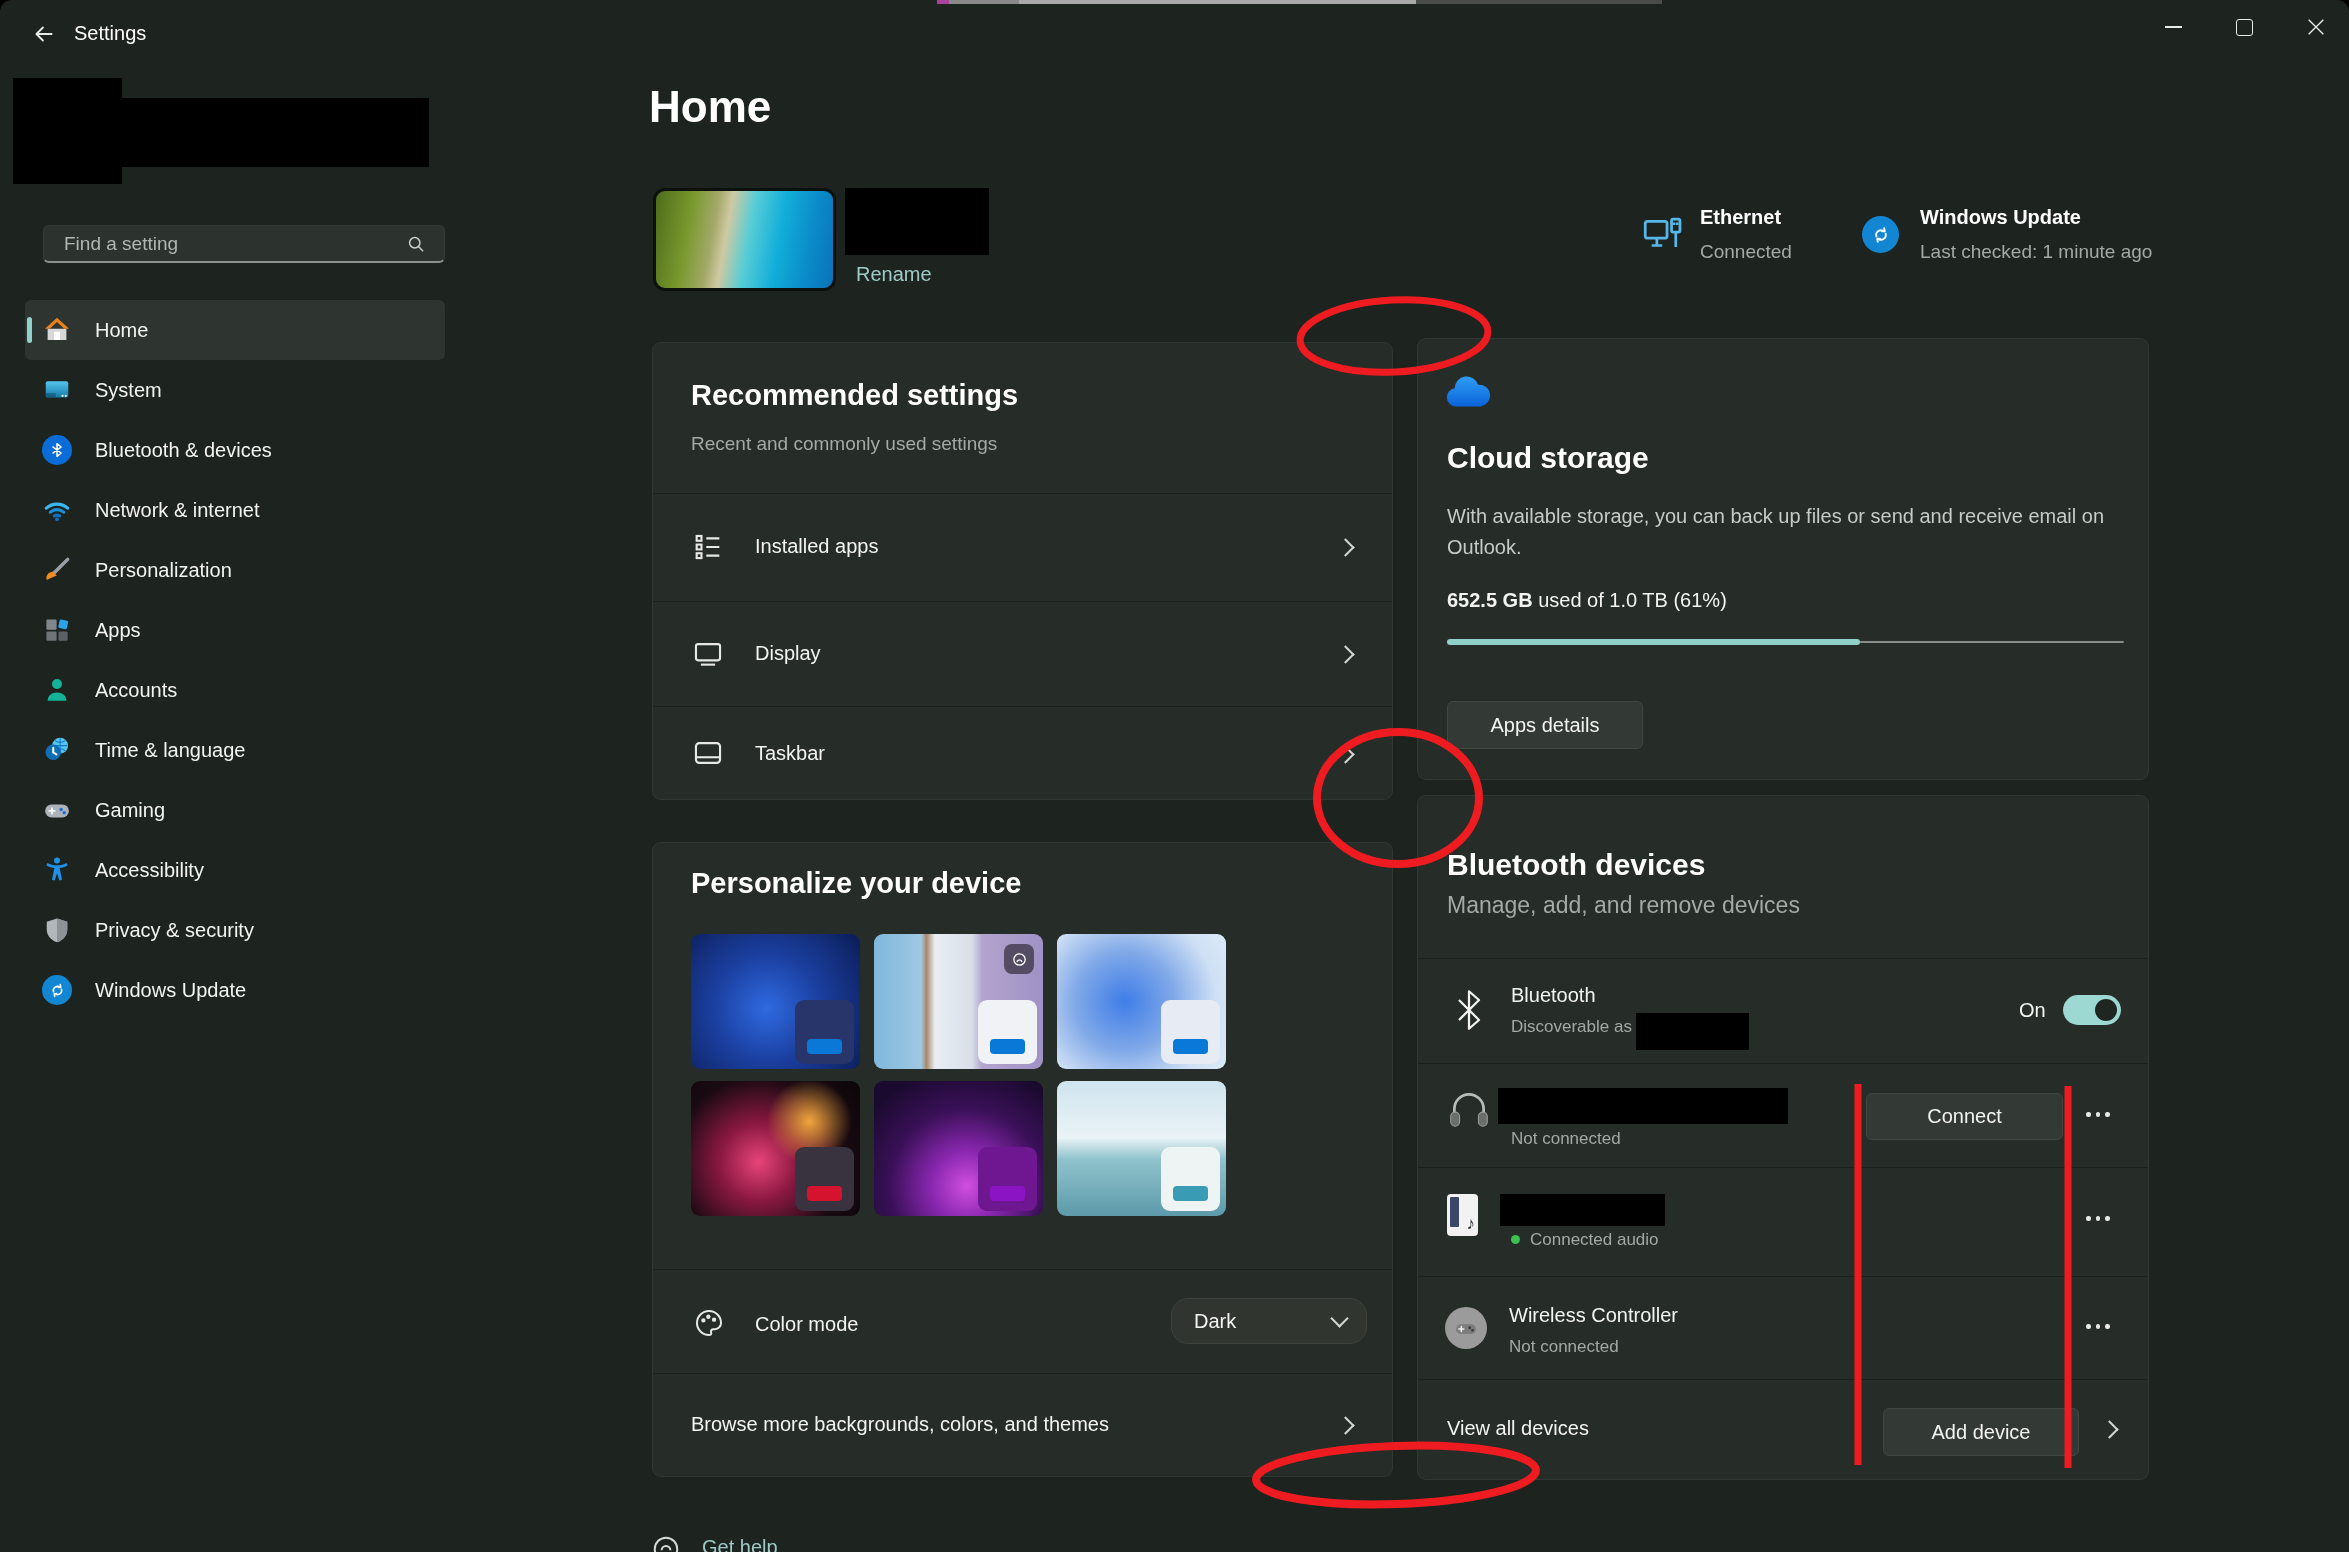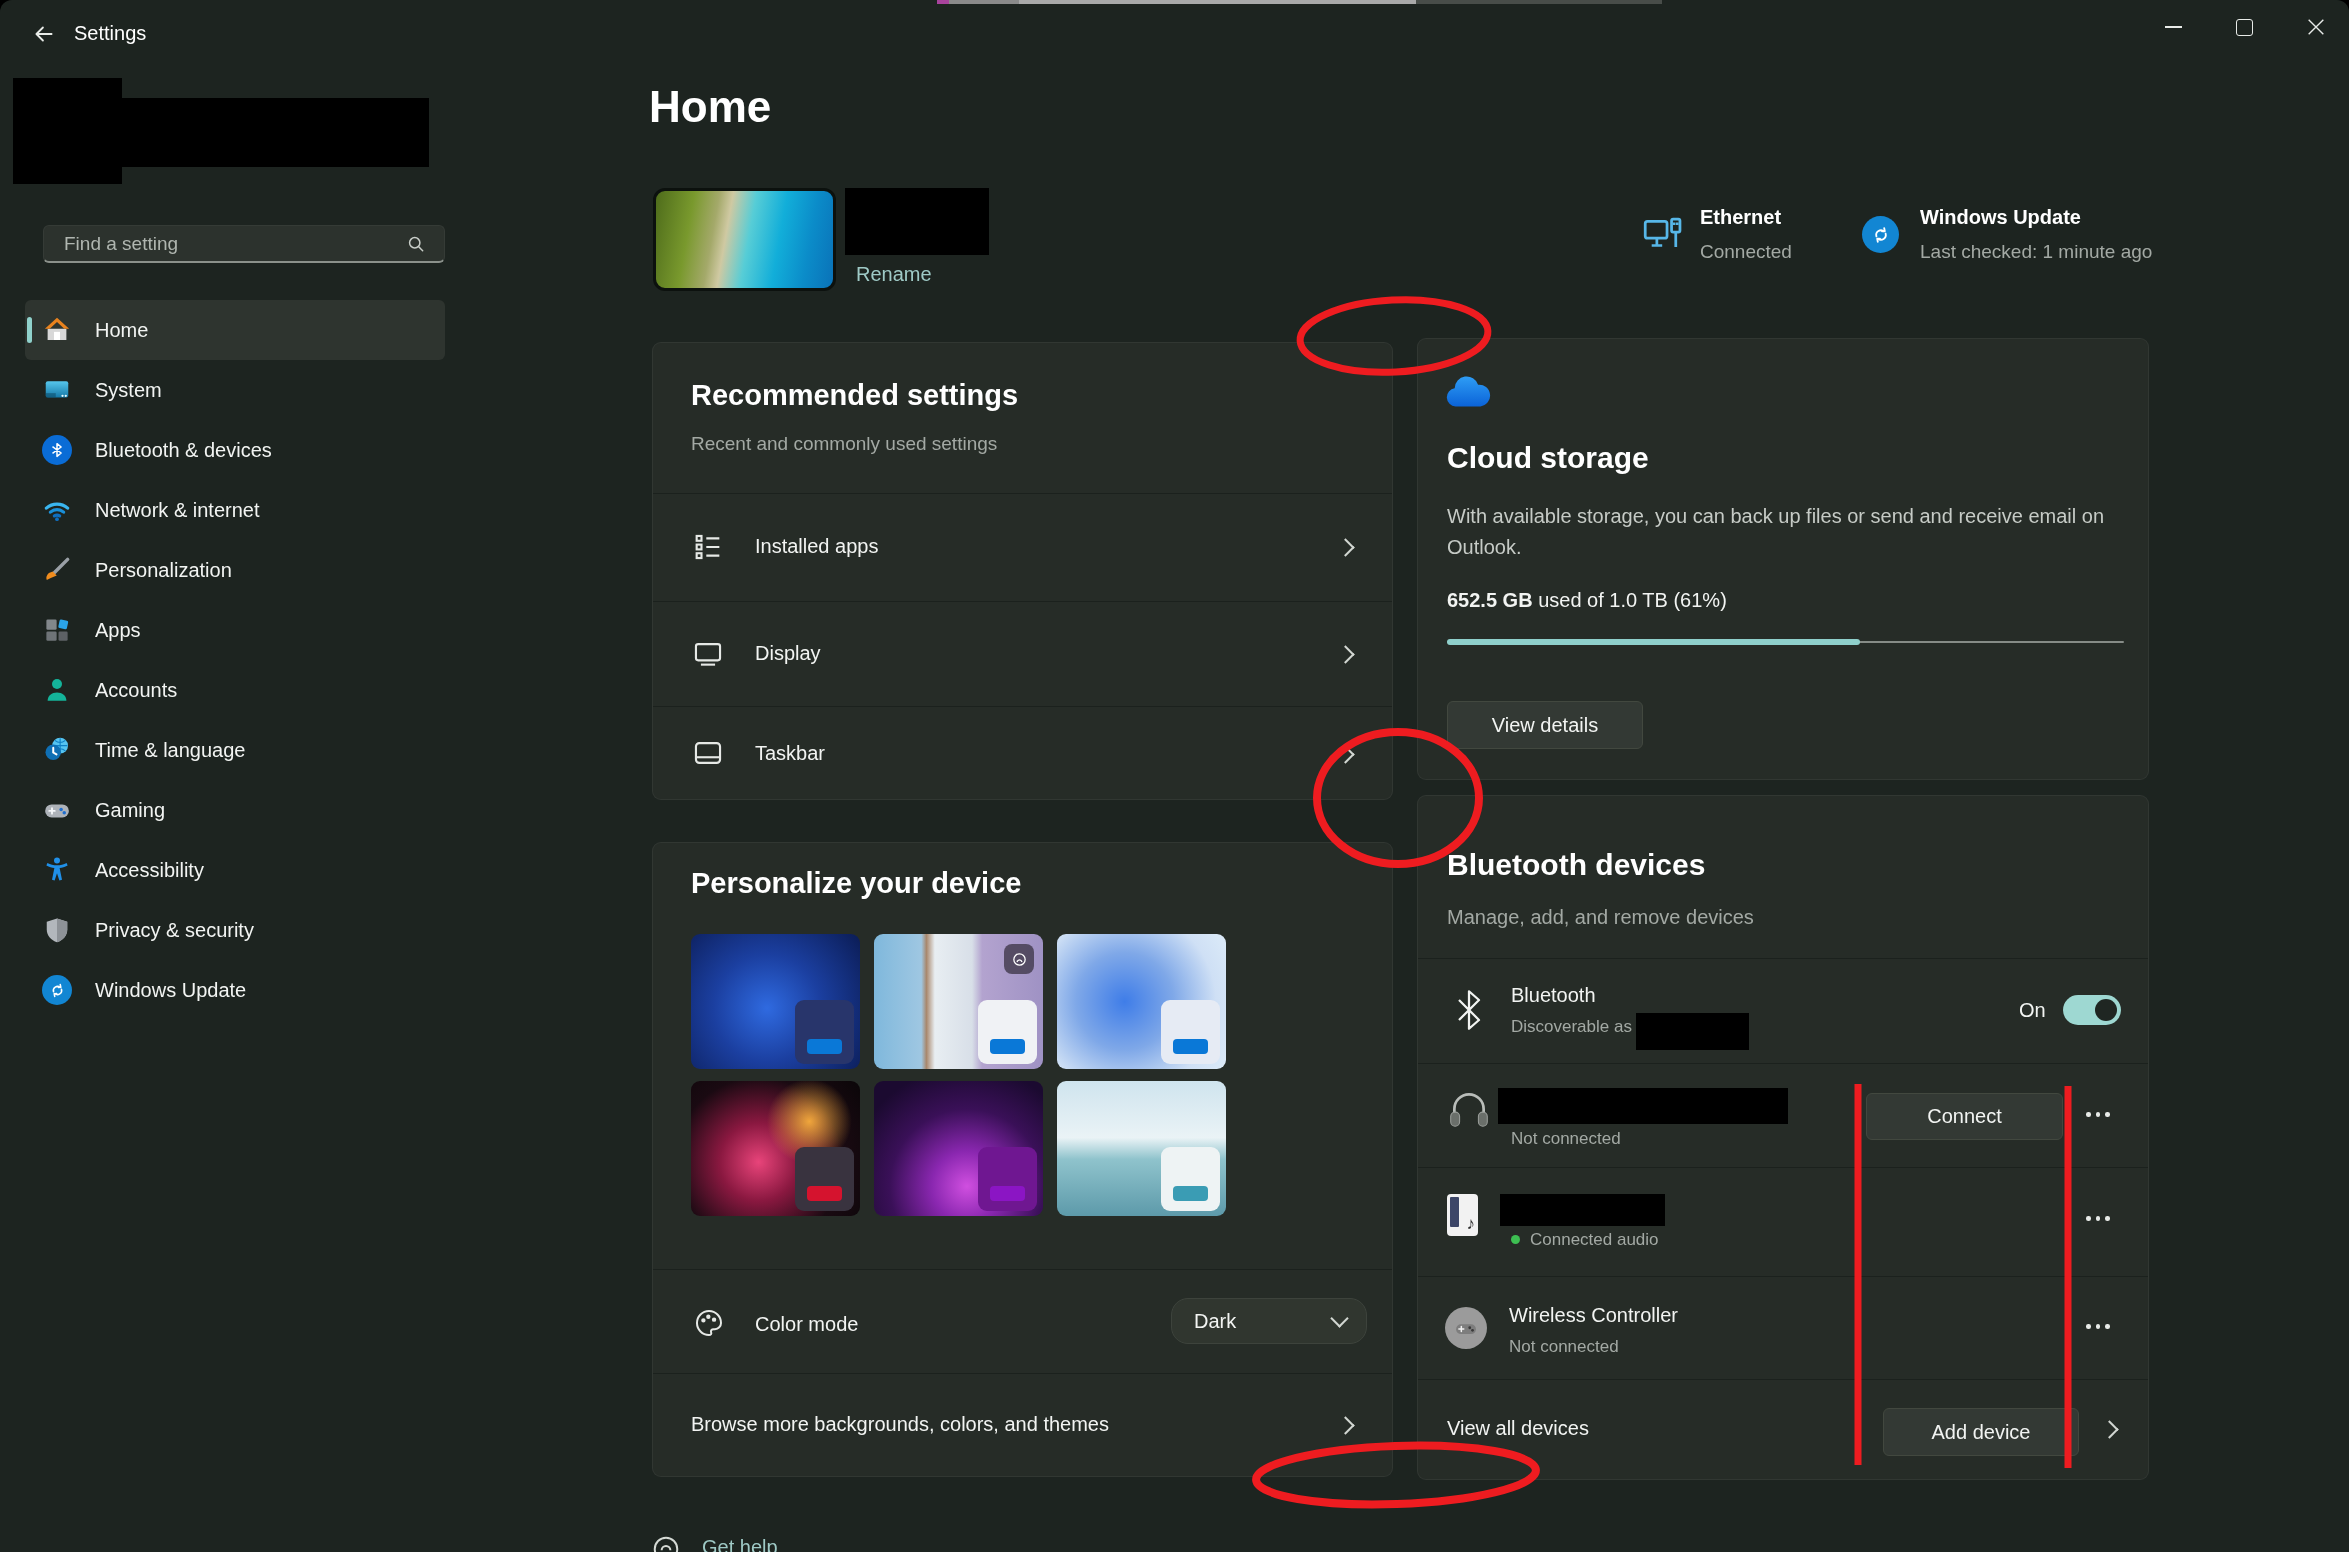--- a/index.html
+++ b/index.html
@@ -385,27 +385,27 @@
     <div class="abs card-title" style="left:29px;top:102px;font-size:30px;">Cloud storage</div>
     <div class="abs" style="left:29px;top:162px;width:660px;font-size:20px;line-height:31px;color:#c6cbc6;">With available storage, you can back up files or send and receive email on Outlook.</div>
     <div class="abs" style="left:29px;top:250px;font-size:20px;color:#f2f4f2;">
       <span style="font-weight:700;">652.5 GB</span><span> used of 1.0 TB (61%)</span>
     </div>
     <div class="abs" style="left:29px;top:300px;width:677px;height:8px;">
       <div id="prog-track" style="left:0;width:100%;"></div>
       <div id="prog-fill" style="width: 61%;"></div>
     </div>
     <div class="btn" style="left:29px;top:362px;width:196px;height:48px;">
-      <span>View details</span>
+      <span>Apps details</span>
     </div>
   </div>
 
   <div class="card" style="left:1417px;top:795px;width:732px;height:685px;">
     <div class="abs card-title" style="left:29px;top:52px;font-size:30px;">Bluetooth devices</div>
-    <div class="abs card-sub" style="left:29px;top:110px;font-size:20px;">Manage, add, and remove devices</div>
+    <div class="abs card-sub" style="left:29px;top:96px;font-size:23px;">Manage, add, and remove devices</div>
 
     <div class="sep" style="top:162px;"></div>
     <div class="abs" style="left:0;top:162px;width:732px;height:105px;">
       <span class="abs" style="left:36px;top:27px;"><svg width="30" height="50" viewBox="0 0 24 40" fill="none" stroke="#f2f4f2" stroke-width="1.8" stroke-linejoin="round">
             <path d="M4 12 20 28 12 35V5l8 7L4 28"></path>
           </svg></span>
       <span class="abs row-label" style="left:93px;top:26px;">Bluetooth</span>
       <span class="abs small muted" style="left:93px;top:59px;">Discoverable as</span>
       <div class="redact" style="left:218px;top:55px;width:113px;height:37px;"></div>
       <span class="abs row-label" style="left:601px;top:41px;">On</span>

